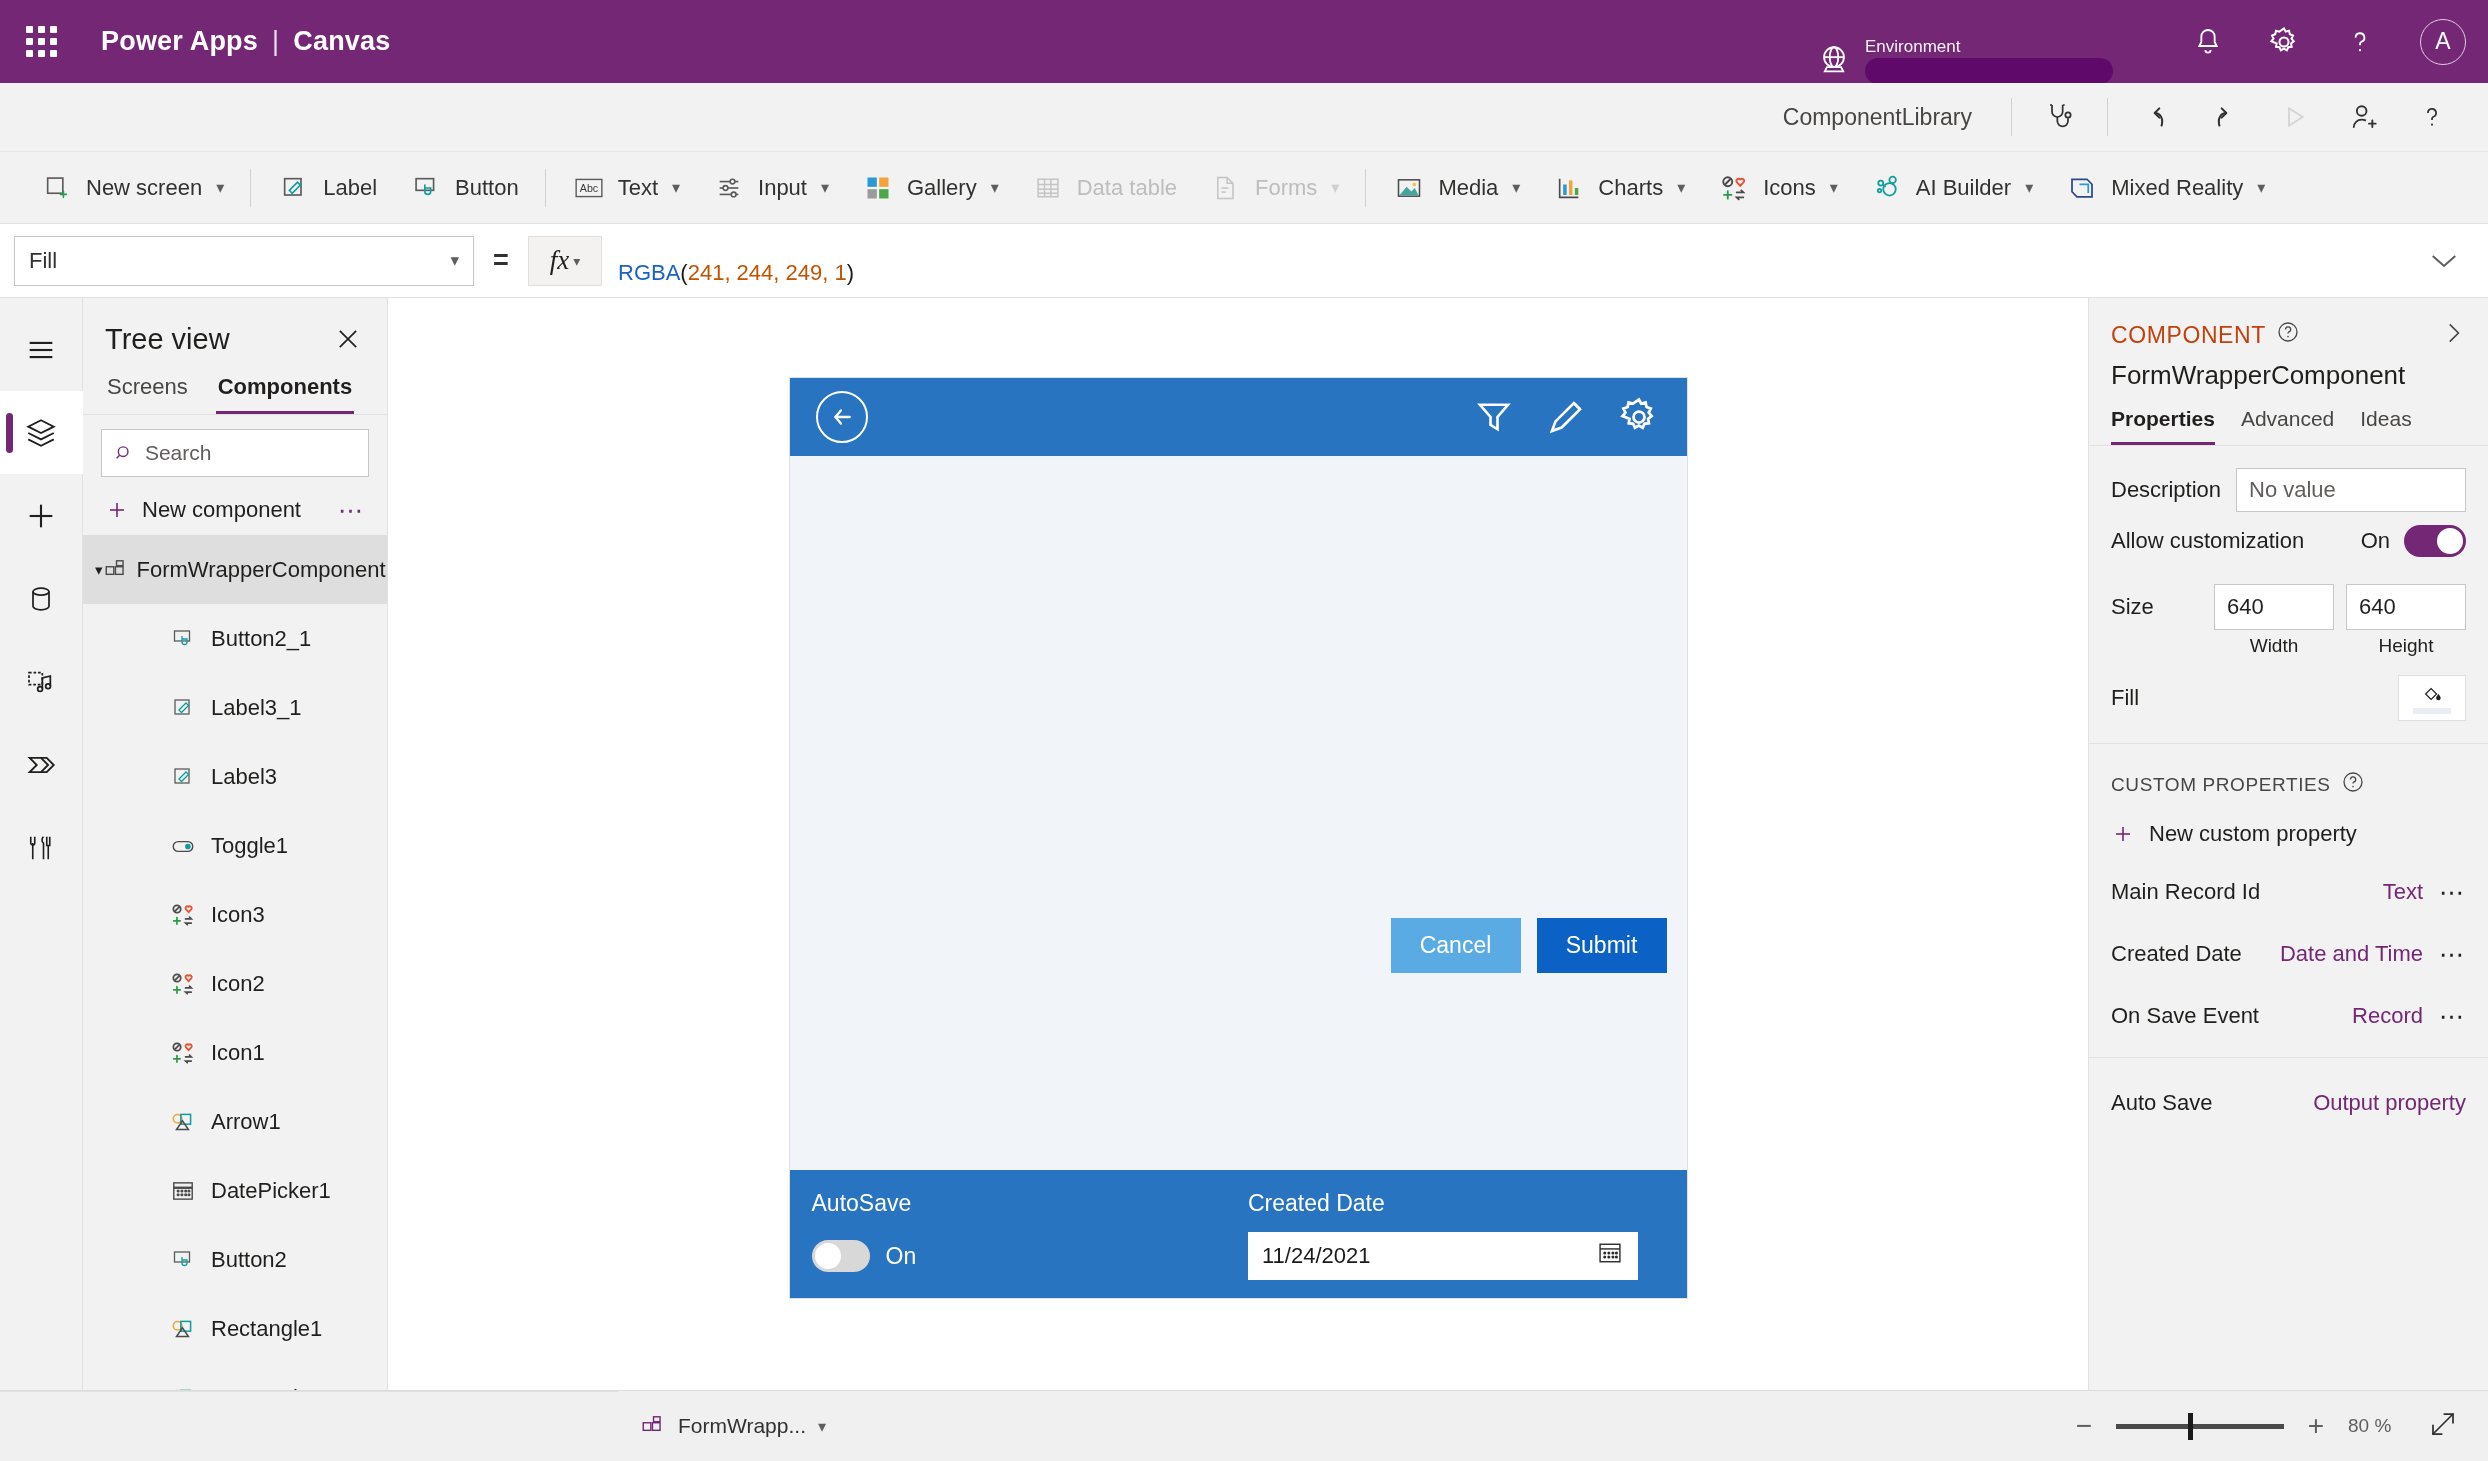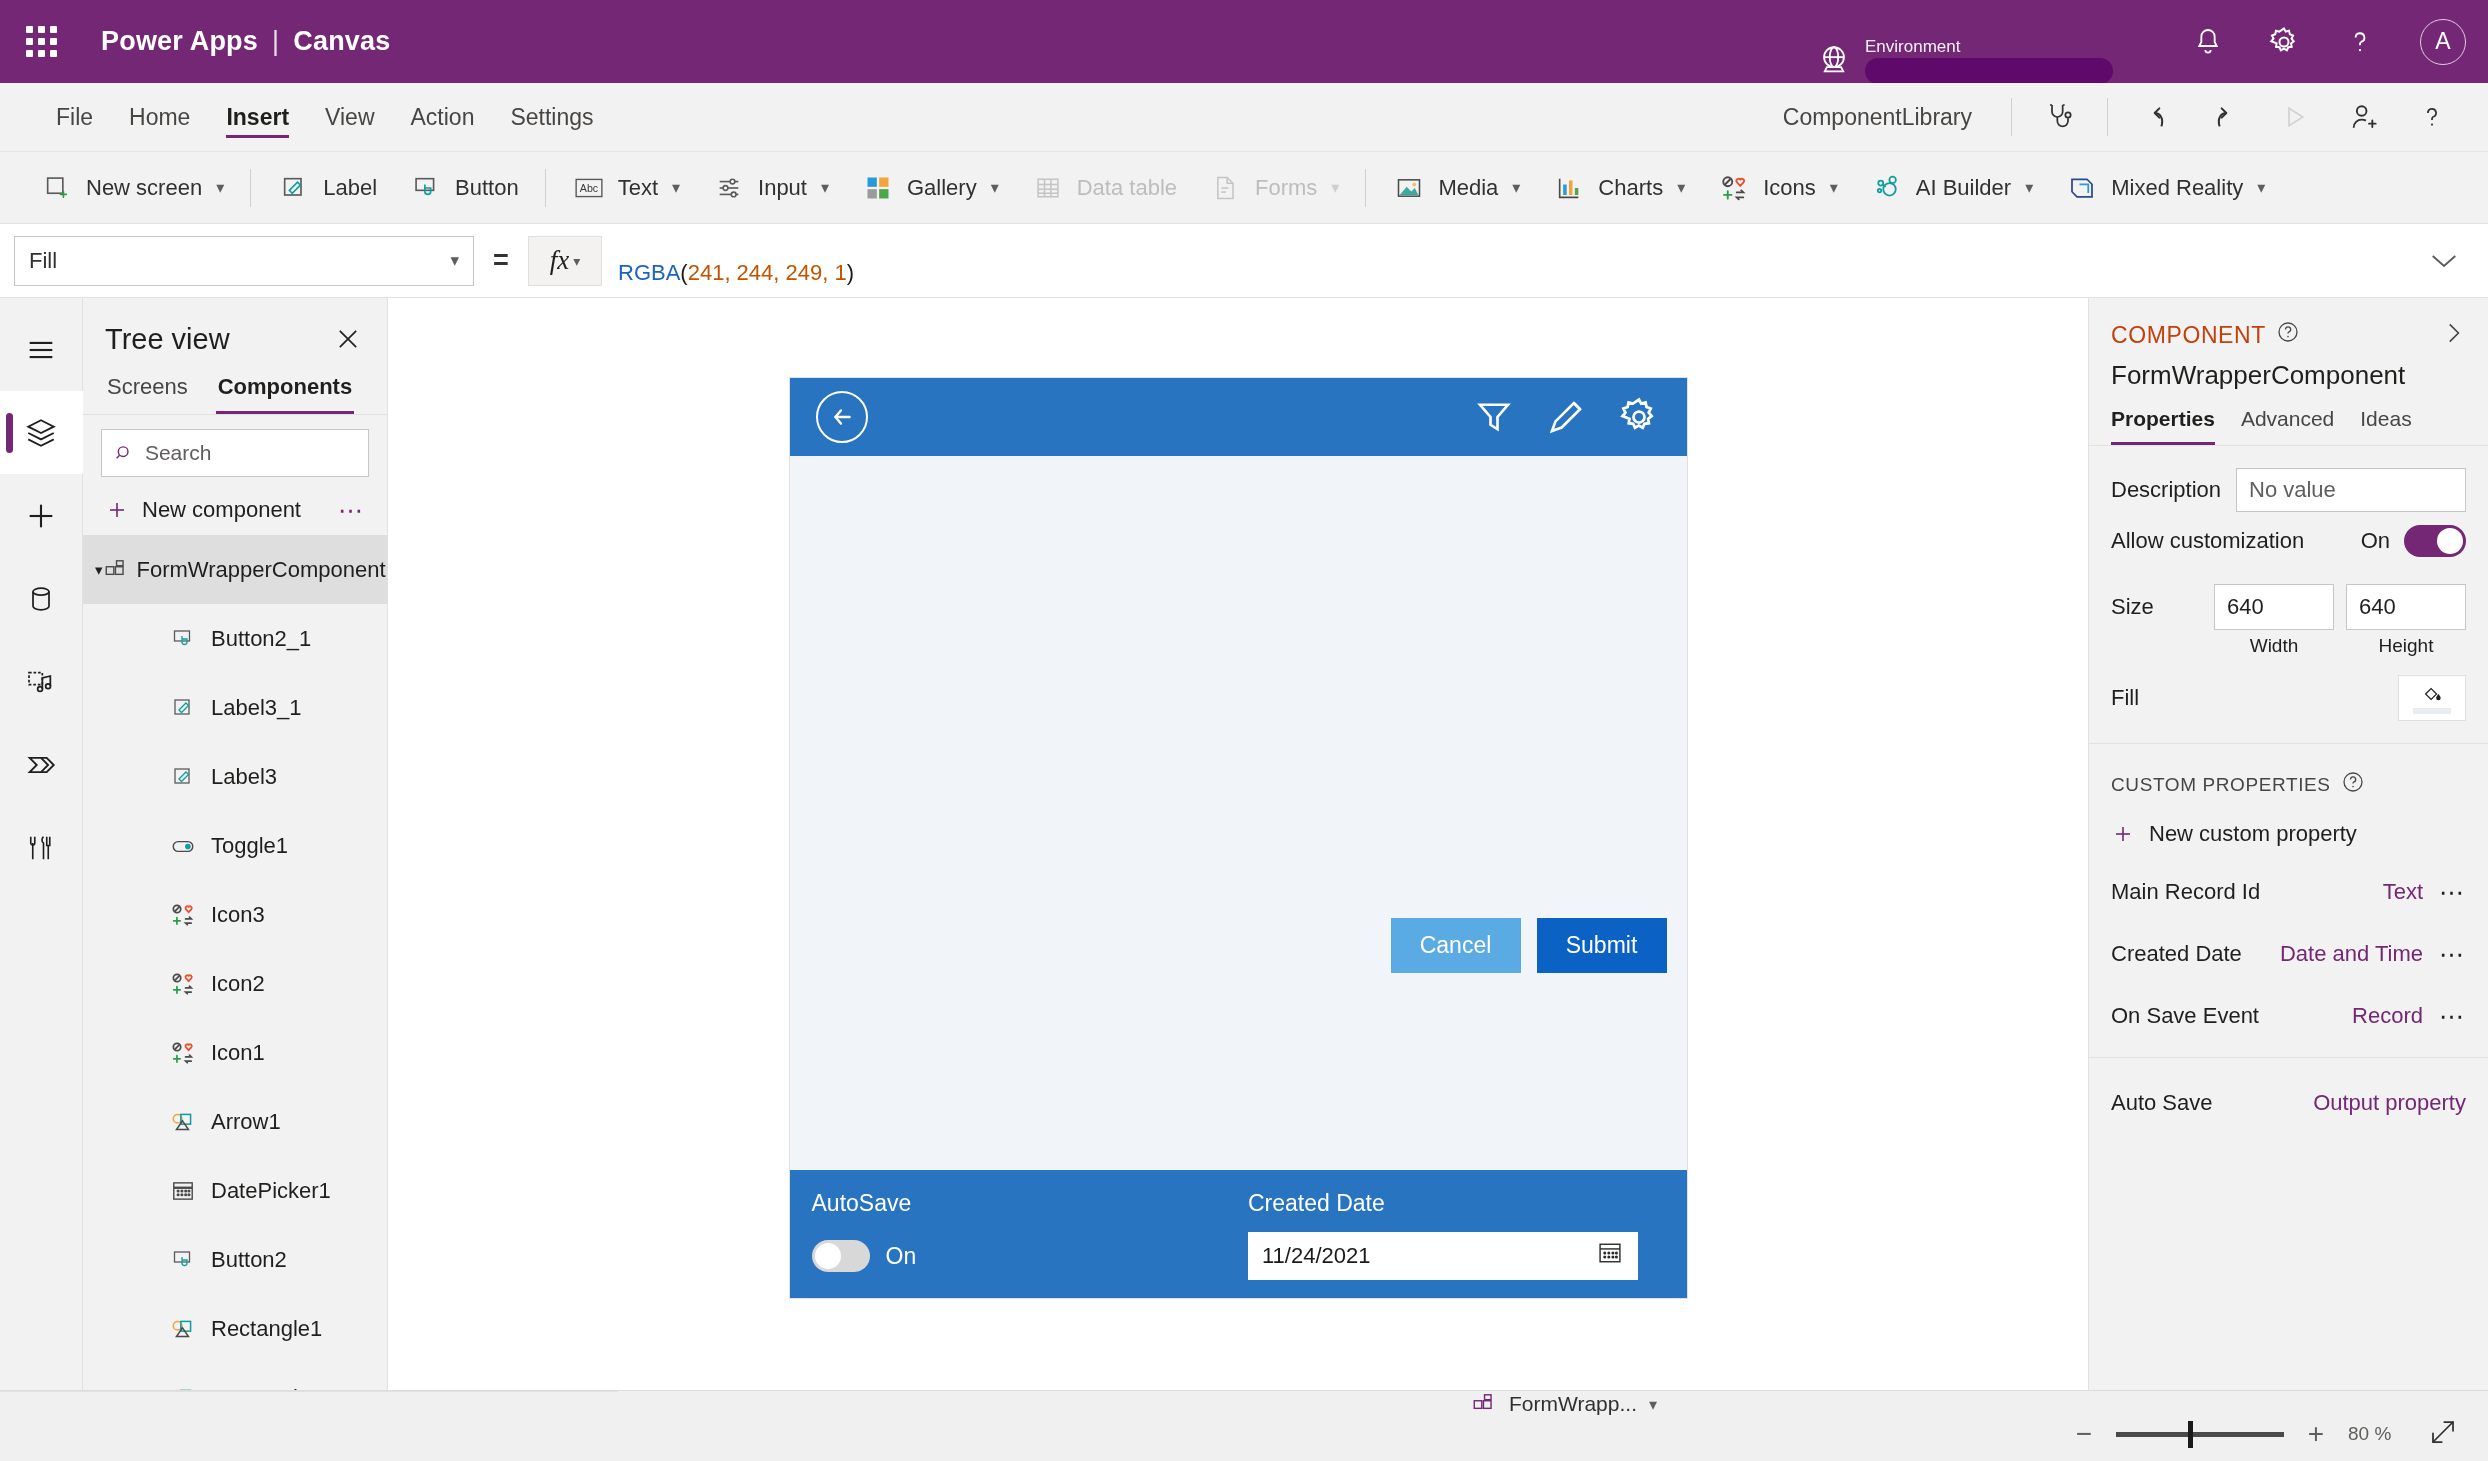--- a/index.html
+++ b/index.html
@@ -258,21 +258,21 @@
   .pp-sect { font-size: 19px; color: #484644; letter-spacing: .6px; padding: 26px 22px 0 22px; display:flex; align-items:center; gap:10px;}
   .pp-newprop { display: flex; align-items: center; gap: 14px; padding: 22px 22px 0 22px; cursor: pointer; font-size: 22px; color: #201f1e; }
   .cp-row { display: flex; align-items: center; padding: 0 22px; height: 62px; }
   .cp-name { font-size: 22px; color: #201f1e; }
   .cp-type { margin-left: auto; font-size: 22px; color: #742774; cursor: pointer; }
   .cp-dots { margin-left: 16px; color: #201f1e; font-size: 25px; letter-spacing: 2px; line-height: 14px; cursor: pointer; }
 
   
   .statusbar {
     height: 71px; background: #f0f0f0; border-top: 1px solid #dcdcdc; display: flex; align-items: center;
-    flex-shrink: 0; position: relative; flex-direction: column;
+    flex-shrink: 0; position: relative;
   }
   .sb-left { display: flex; align-items: center; gap: 12px; margin-left: 640px; cursor: pointer; }
   .sb-name { font-size: 21px; color: #323130; }
   .sb-chev { font-size: 16px; color: #605e5c; }
   .sb-zoom { margin-left: auto; display: flex; align-items: center; gap: 18px; padding-right: 30px; }
   .zm-btn { font-size: 28px; color: #605e5c; cursor: pointer; width: 28px; text-align: center; line-height: 20px; }
   .zm-track { width: 168px; height: 5px; background: #4a4a4a; position: relative; cursor: pointer; }
   .zm-thumb { position: absolute; left: 72px; top: -11px; width: 5px; height: 27px; background: #1a1a1a; }
   .zm-pct { font-size: 19px; color: #605e5c; min-width: 58px; }
   .zm-fit { cursor: pointer; margin-left: 4px; }
@@ -339,28 +339,20 @@
       </div>
       <div class="avatar-btn">
         <div class="avatar">
           <span>A</span>
         </div>
       </div>
     </div>
   </div>
 
   <div class="menubar">
-    <div class="menu-items">
-      <div class="menu-item">File</div>
-      <div class="menu-item">Home</div>
-      <div class="menu-item active">Insert</div>
-      <div class="menu-item">View</div>
-      <div class="menu-item">Action</div>
-      <div class="menu-item">Settings</div>
-    </div>
     <div class="menu-right">
       <div class="lib-name">ComponentLibrary</div>
       <div class="vdiv"></div>
       <div class="mr-icon">
         <svg width="32" height="32" viewBox="0 0 24 24" fill="none" stroke="#323130" stroke-width="1.3">
           <path d="M6 3v5a4 4 0 0 0 8 0V3"></path>
           <path d="M6 3h-1.5M14 3h1.5"></path>
           <path d="M10 12v3a4 4 0 0 0 8 0v-2"></path>
           <circle cx="18" cy="10.5" r="2"></circle>
         </svg>

